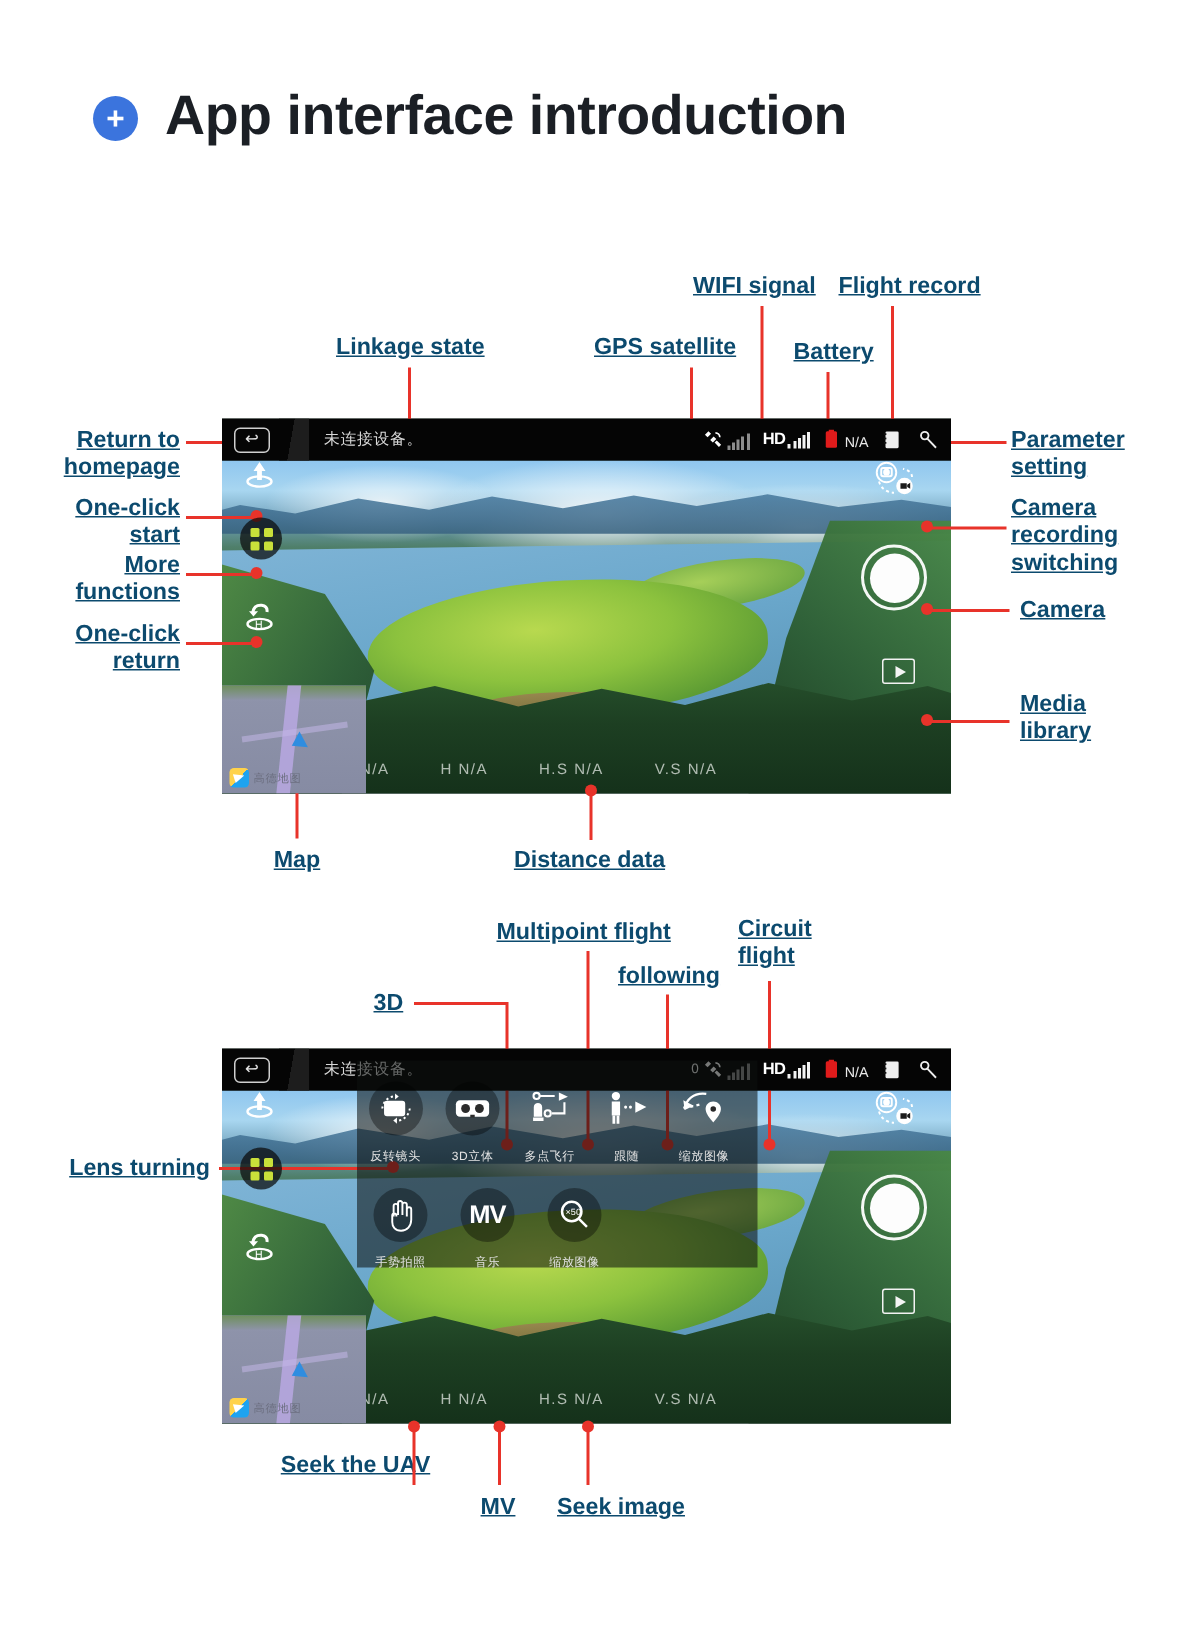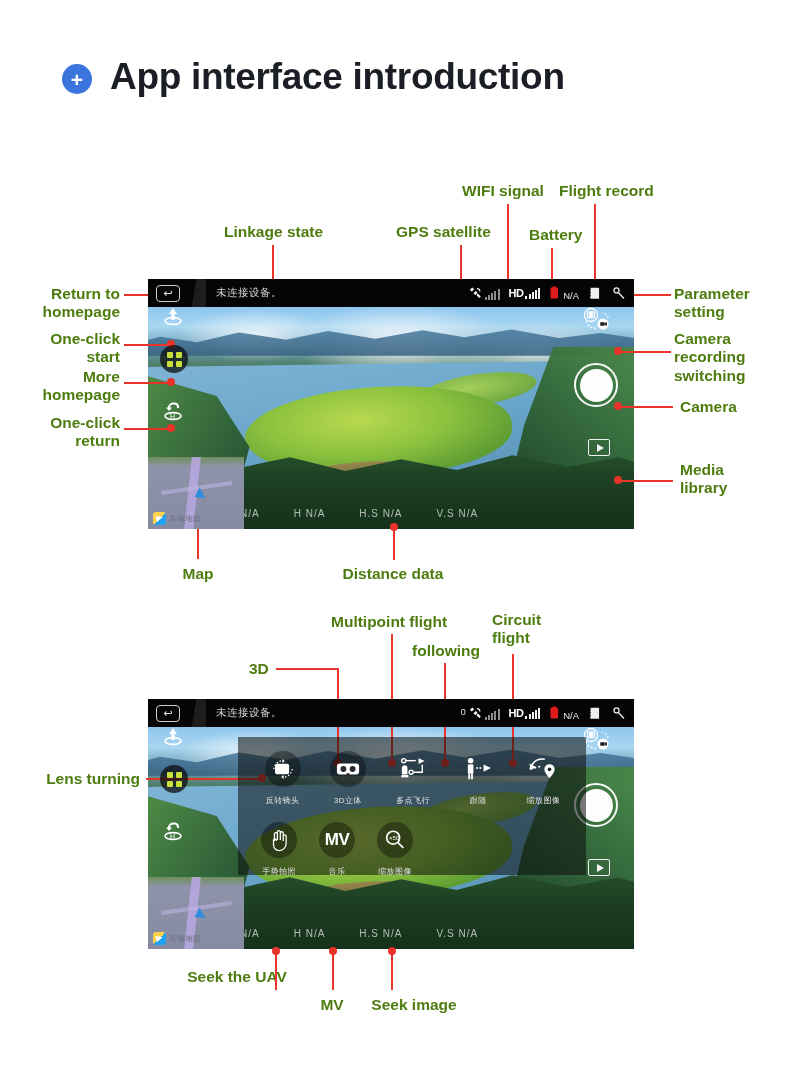--- a/index.html
+++ b/index.html
@@ -24,25 +24,26 @@
     position: relative; top: 2px;
   }
   .page-title {
     font-size: 37px; font-weight: bold; color: #1b1f25;
     letter-spacing: -0.3px;
   }
 
   
   .anno {
     position: absolute;
-    color: #4d7c0f;
+    color: #0c4a6e;
     font-size: 15.5px;
     font-weight: bold;
     line-height: 1.18;
     white-space: pre;
+    text-decoration: underline;
   }
   .anno.r { text-align: right; }
   .anno.c { text-align: center; }
 
   
   .ln { position: absolute; background: #e8332a; }
   .ln.h { height: 1.5px; }
   .ln.v { width: 1.5px; }
   .dot {
     position: absolute; width: 8px; height: 8px;
@@ -245,25 +246,25 @@
   .mm-logo .sq:after{
     content:""; position:absolute; left:3px; top:3px;
     width:0;height:0;border-left:7px solid #fff;
     border-top:3.5px solid transparent;border-bottom:3.5px solid transparent;
     transform: rotate(-18deg);
   }
   .mm-logo .tx { color:#6c6f80; font-size:7.5px; letter-spacing:0.5px; }
 
   
   .func-panel {
-    position:absolute; left: 90px; top: 38px;
-    width: 348px; height: 138px;
+    position:absolute; left: 90px; top: 8px;
+    width: 267px; height: 138px;
     background: rgba(12,16,14,.56);
     z-index: 7;
-    padding: 14px 10px 0 12px;
+    padding: 14px 10px 0 0;
   }
   .func-row { display:flex; }
   .func-row.r1 > div { flex: 1 1 0; }
   .func-row.r2 > div { width: 58px; }
   .func-item {
     display:flex; flex-direction:column; align-items:center; gap:8px;
   }
   .func-ico {
     width: 36px; height: 36px; border-radius: 50%;
     background: rgba(0,0,0,.36);
@@ -649,21 +650,21 @@
 homepage</div>
 <div class="ln h" style="left:124px; top:294px; width:36px;"></div>
 <div class="dot" style="left:157px; top:290px;"></div>
 
 <div class="anno r" style="left:28px; top:330px; width:92px;">One-click
 start</div>
 <div class="ln h" style="left:124px; top:344px; width:46px;"></div>
 <div class="dot" style="left:167px; top:340px;"></div>
 
 <div class="anno r" style="left:28px; top:368px; width:92px;">More
-homepage</div>
+functions</div>
 <div class="ln h" style="left:124px; top:382px; width:46px;"></div>
 <div class="dot" style="left:167px; top:378px;"></div>
 
 <div class="anno r" style="left:28px; top:414px; width:92px;">One-click
 return</div>
 <div class="ln h" style="left:124px; top:428px; width:46px;"></div>
 <div class="dot" style="left:167px; top:424px;"></div>
 
 <div class="anno" style="left:224px; top:223px;">Linkage state</div>
 <div class="ln v" style="left:272px; top:245px; height:48px;"></div>

